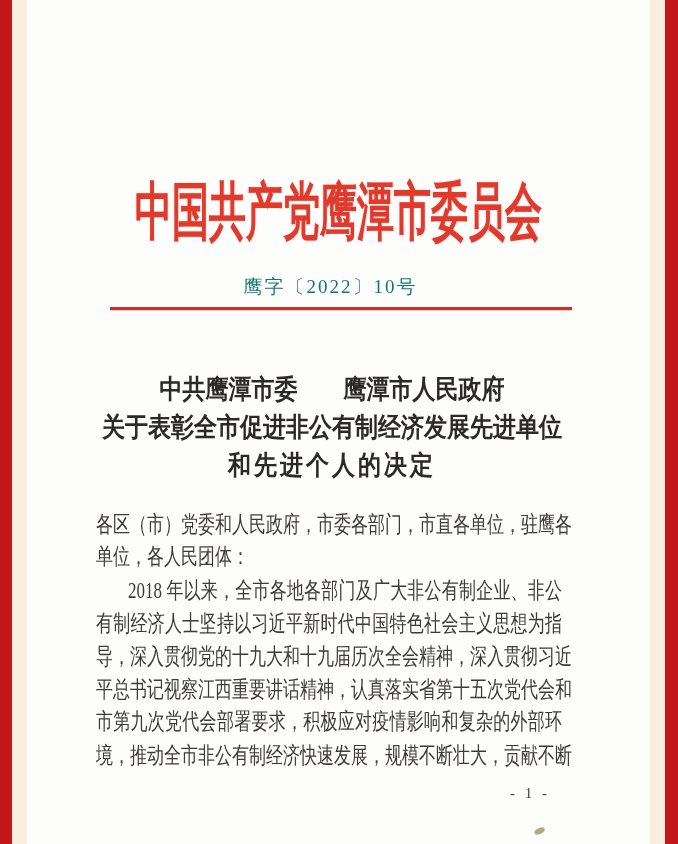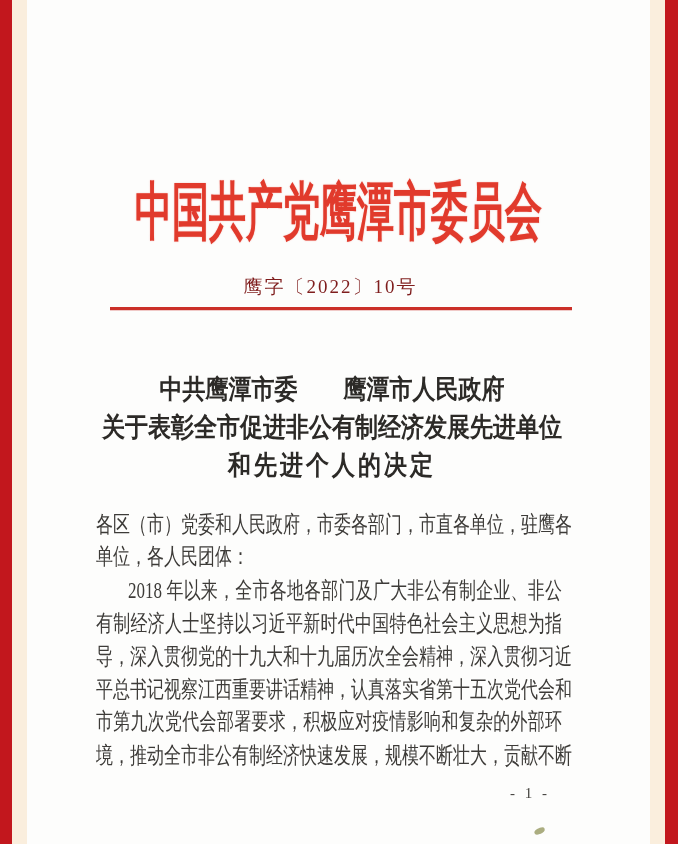--- a/index.html
+++ b/index.html
@@ -30,21 +30,21 @@
     transform: scaleY(1.7); transform-origin: top center;
     text-shadow: 0 0 1px rgba(225,58,44,0.45);
   }
 
   
   .docnum-wrap {
     position: absolute; left: 27px; width: 607px; top: 274px;
     text-align: center;
   }
   .doc-number {
-    font-size: 19px; color: #7f1d1d; letter-spacing: 2px;
+    font-size: 19px; color: #0f766e; letter-spacing: 2px;
   }
 
   
   .red-rule {
     position: absolute; left: 110px; top: 307px;
     width: 462px; height: 3px; background: #cb2f28;
     box-shadow: 0 1px 0 rgba(203,47,40,0.25);
   }
 
   

